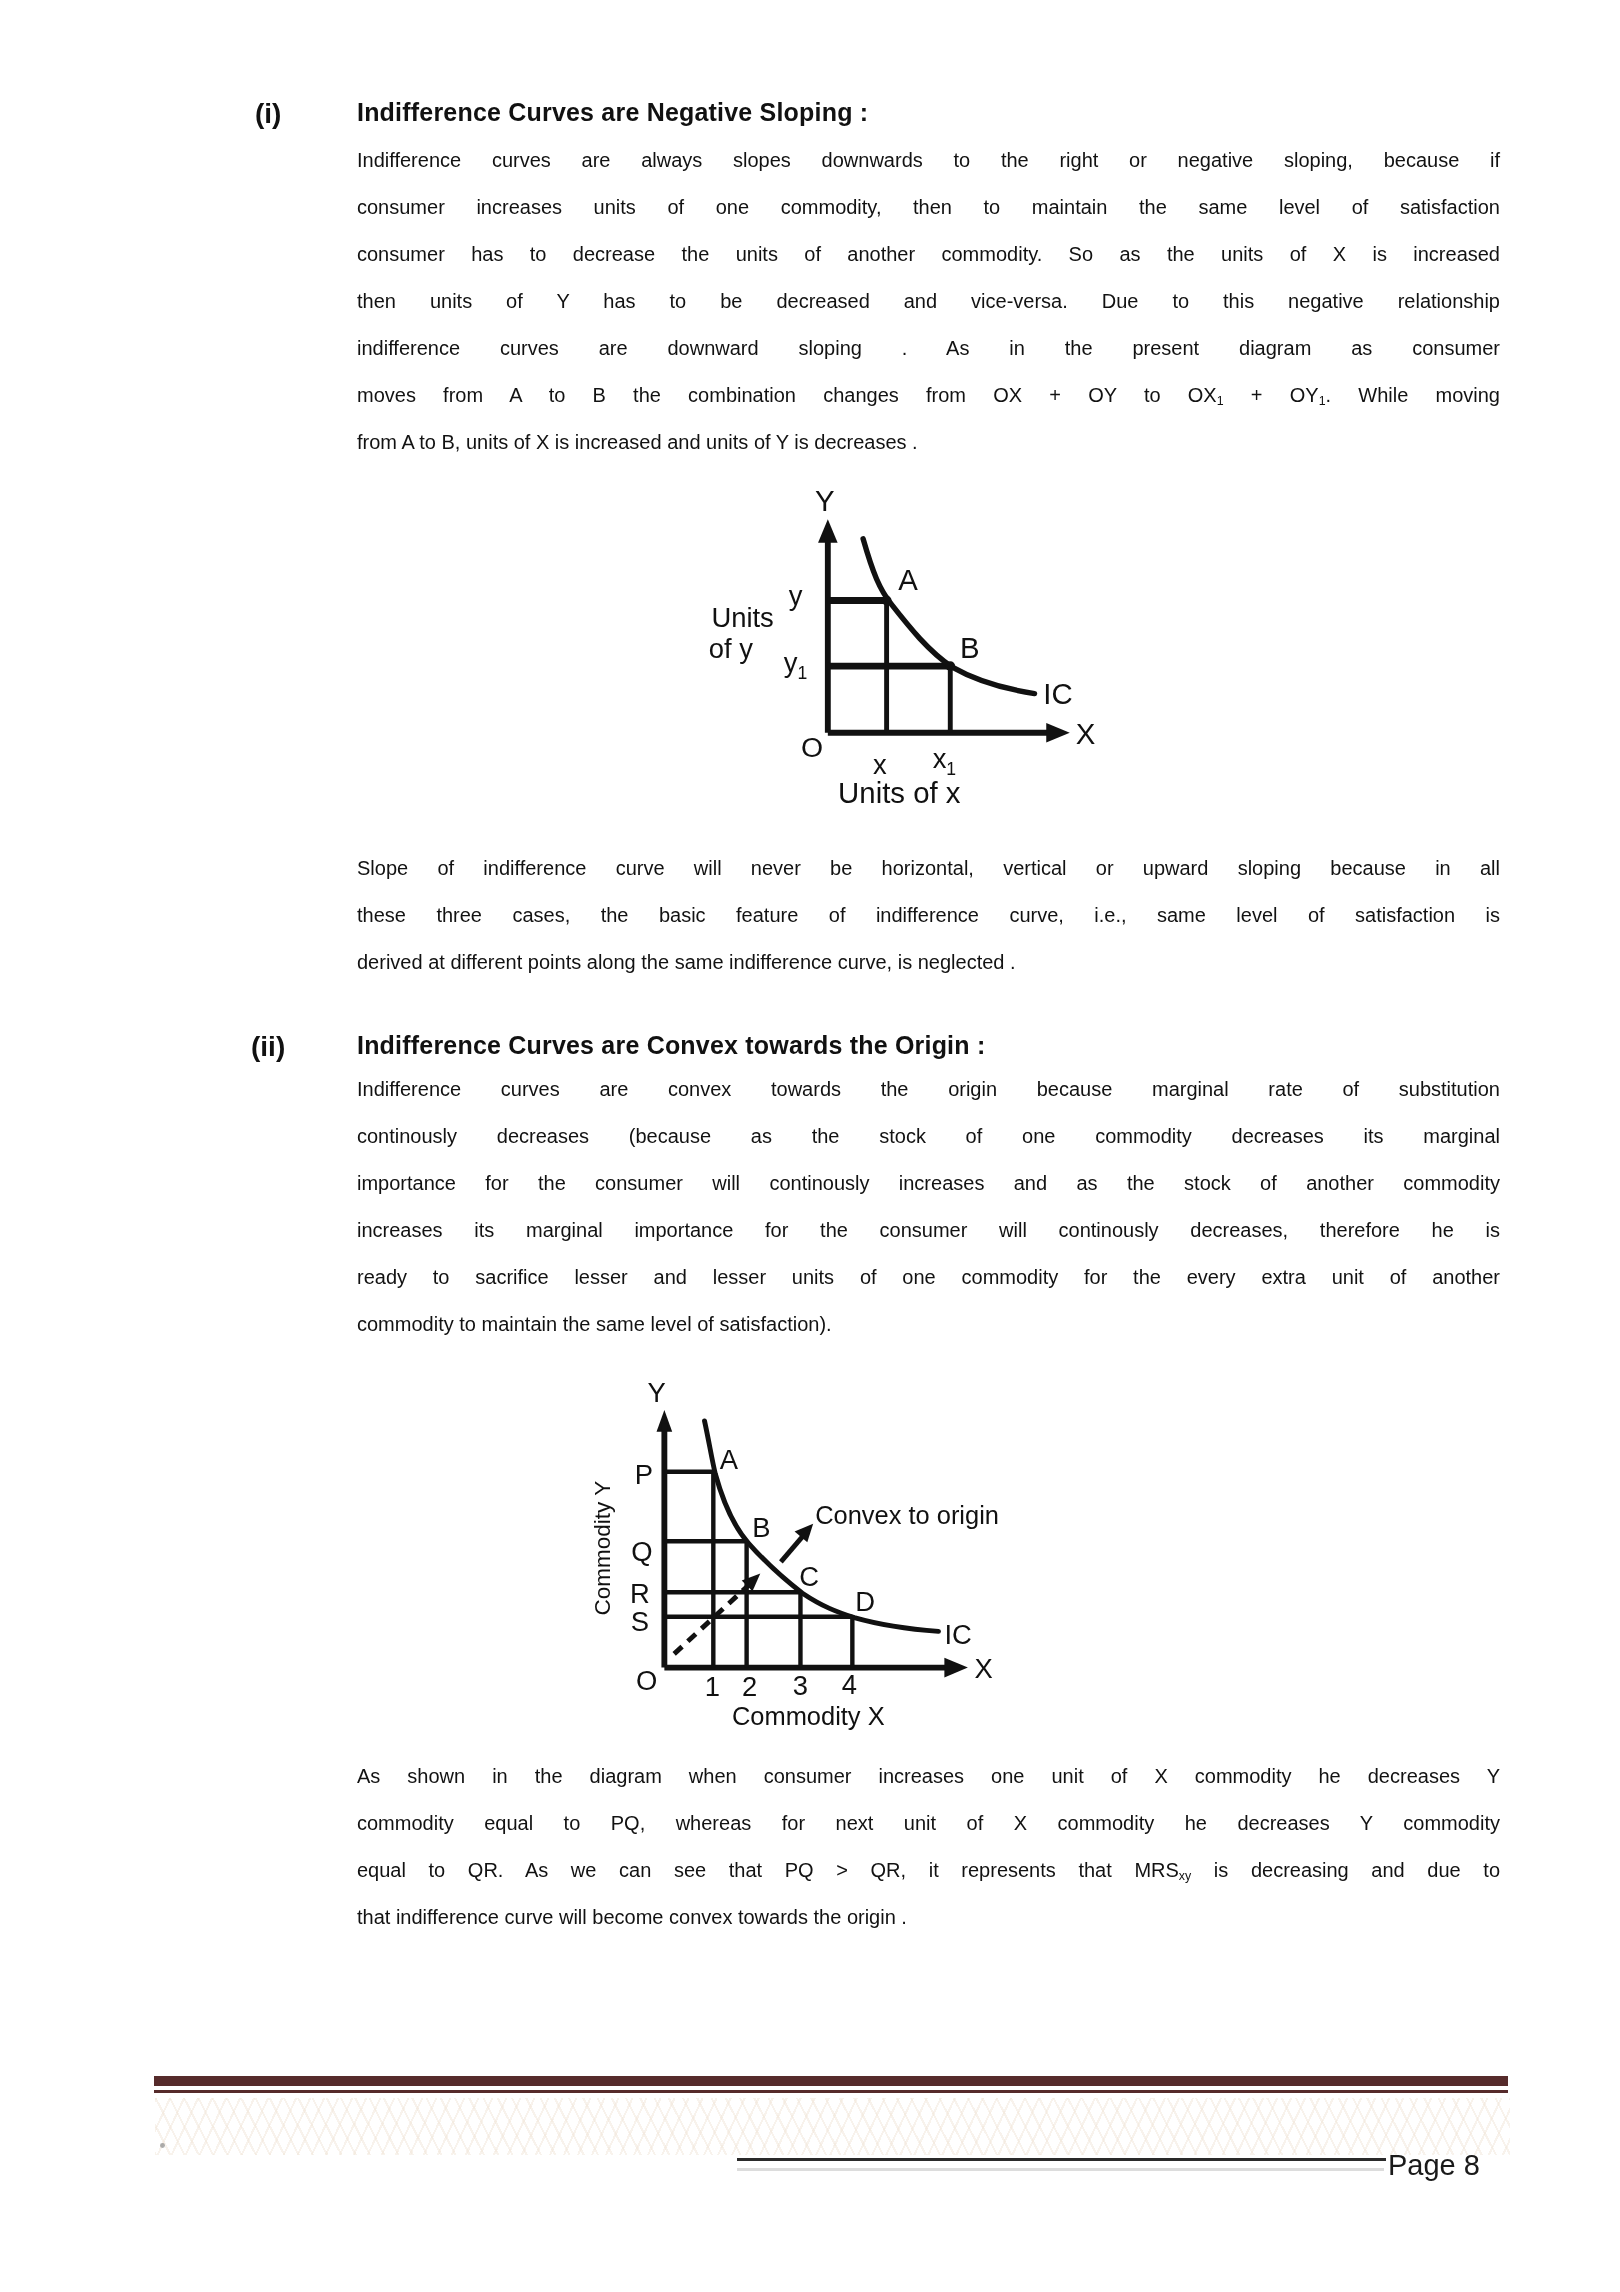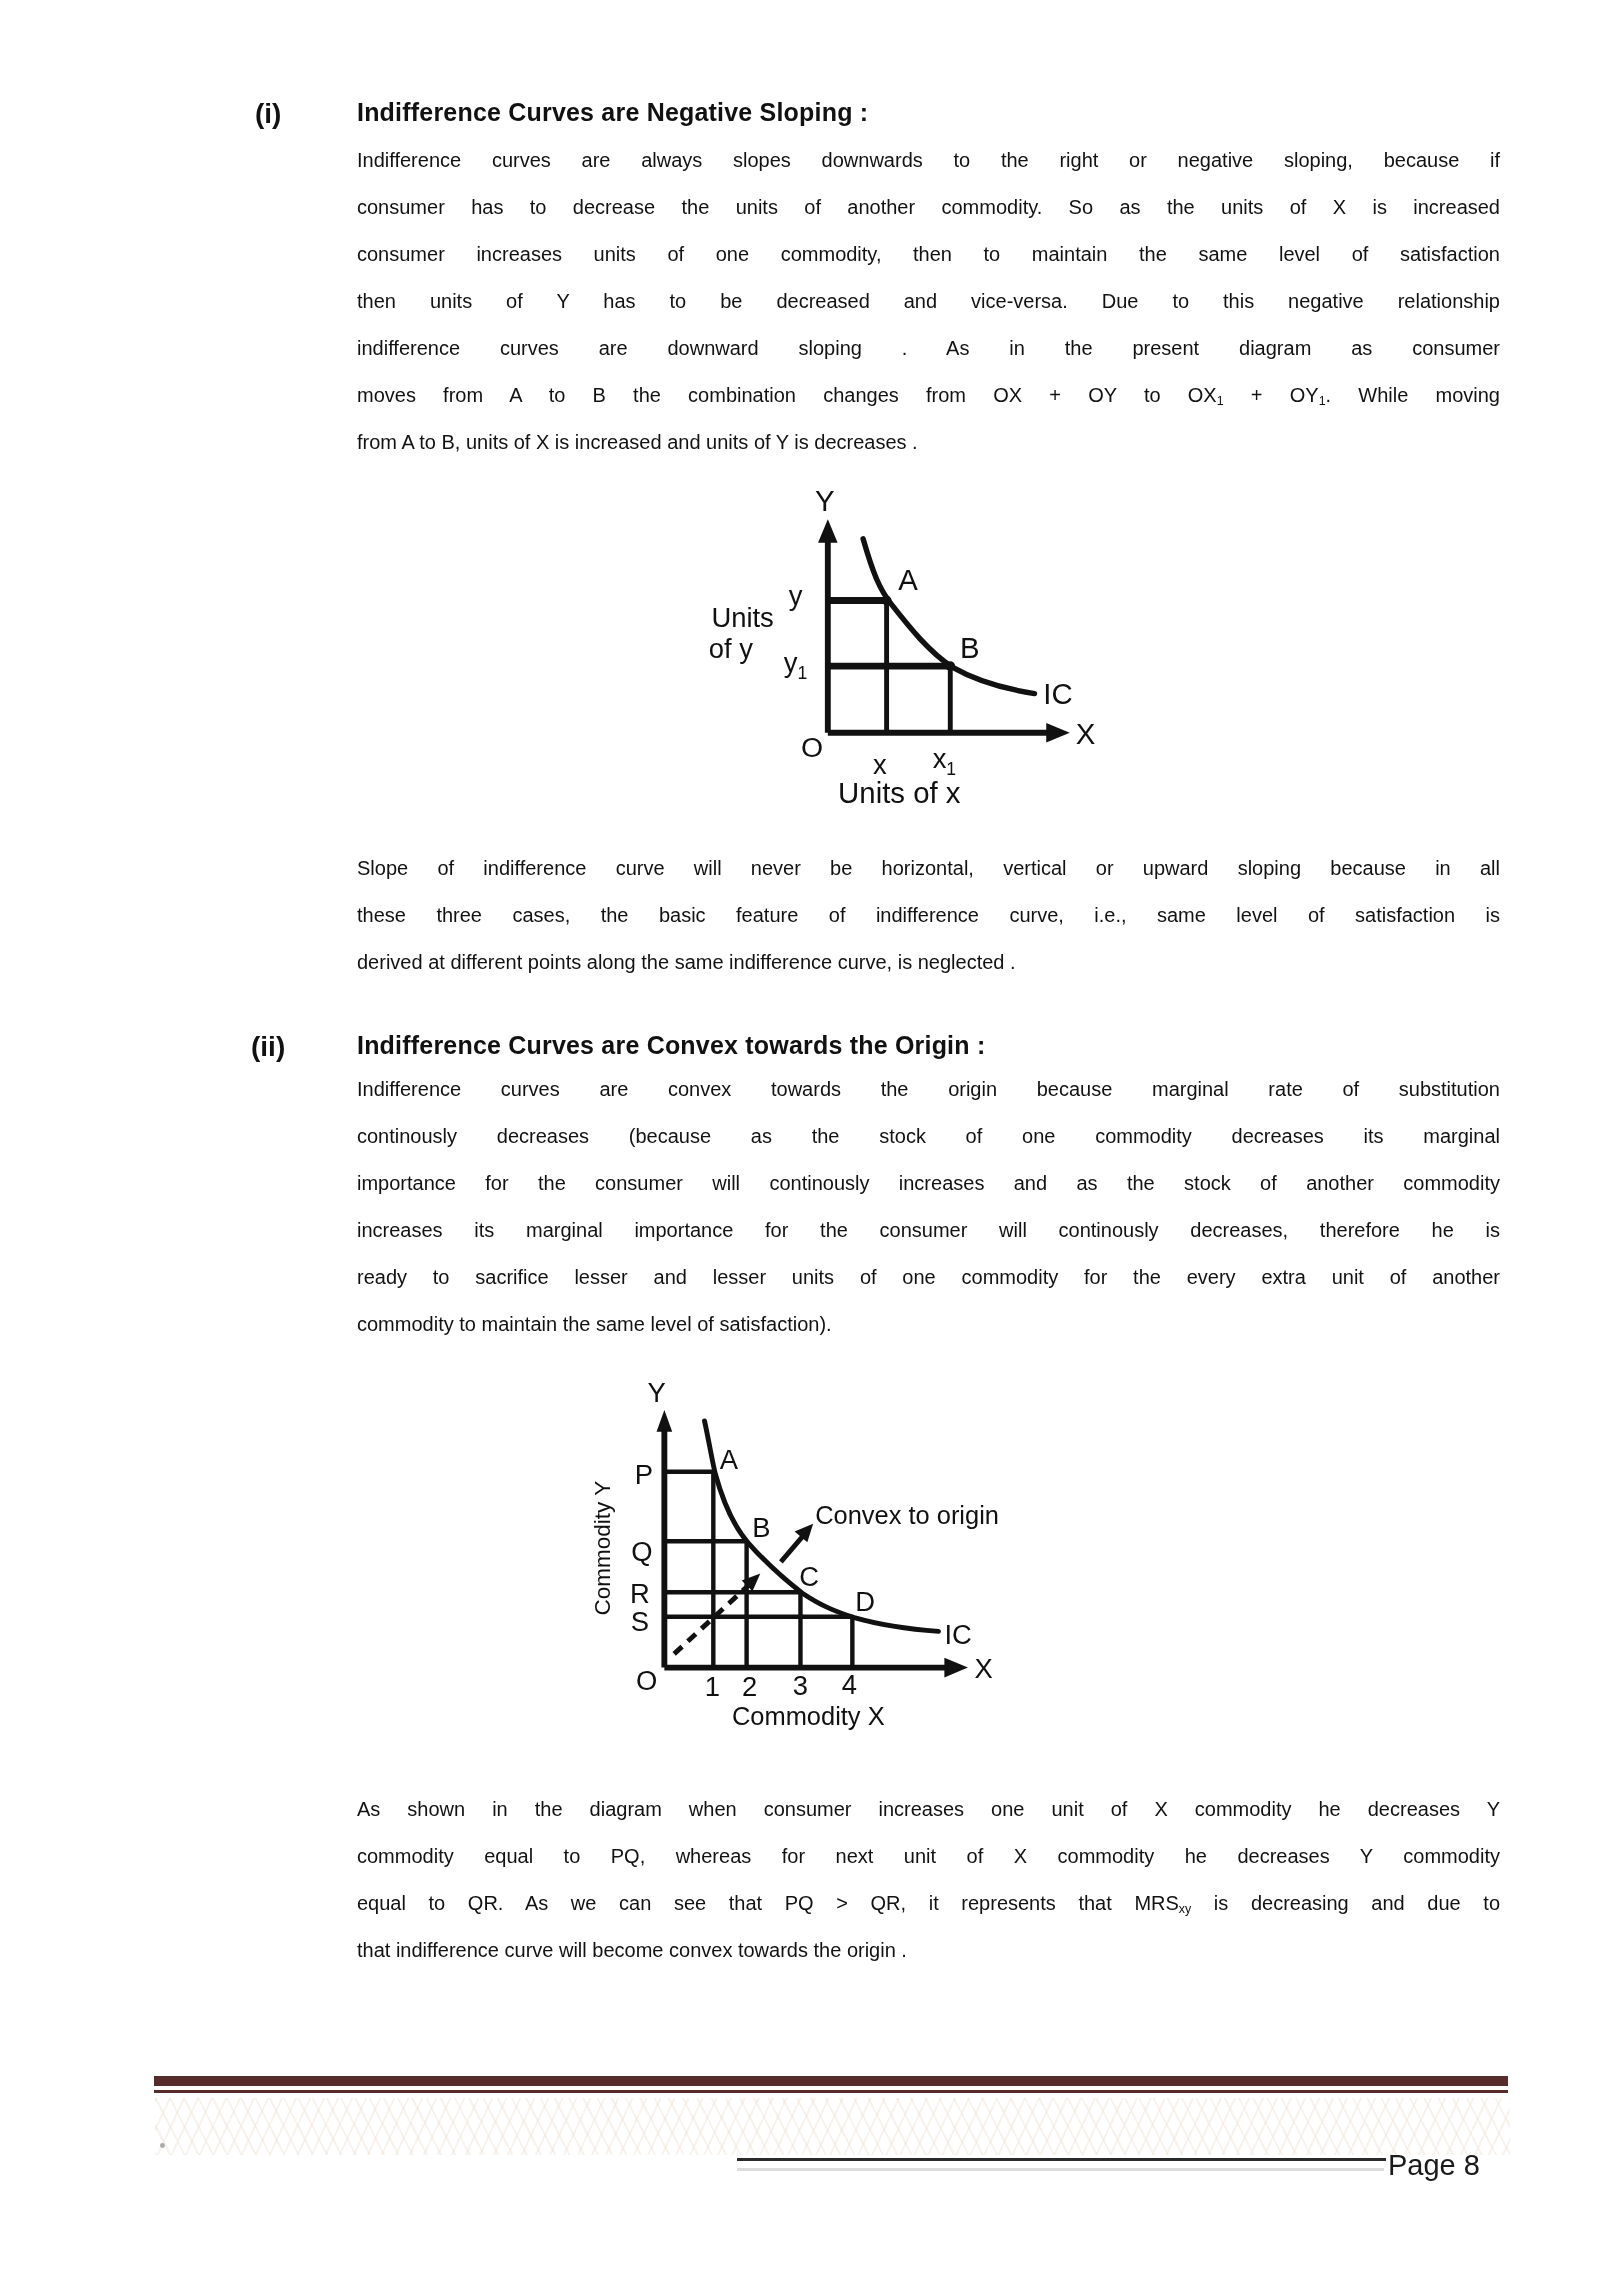--- a/index.html
+++ b/index.html
@@ -33,22 +33,22 @@
 </head>
 <body>
 
 <div class="page">
 
   <span class="abs hindex" style="left:255px;top:98px;">(i)</span>
   <span class="abs htext" style="left:357px;top:98px;">Indifference Curves are Negative Sloping :</span>
 
   <div class="para" style="left:357px;top:137px;">
       <div class="tline just">Indifference curves are always slopes downwards to the right or negative sloping, because if</div>
+      <div class="tline just">consumer increases units of one commodity, then to maintain the same level of satisfaction</div>
       <div class="tline just">consumer has to decrease the units of another commodity. So as the units of X is increased</div>
-      <div class="tline just">consumer increases units of one commodity, then to maintain the same level of satisfaction</div>
       <div class="tline just">then units of Y has to be decreased and vice-versa. Due to this negative relationship</div>
       <div class="tline just">indifference curves are downward sloping . As in the present diagram as consumer</div>
       <div class="tline just">moves from A to B the combination changes from OX + OY to OX<sub>1</sub> + OY<sub>1</sub>. While moving</div>
       <div class="tline last">from A to B, units of X is increased and units of Y is decreases .</div>
     </div>
 
   <svg class="abs" style="left:676px;top:480px;" width="431" height="338" viewBox="0 0 440 345">
 
     <text x="152" y="32" font-size="30" text-anchor="middle">Y</text>
     <polygon points="155,40 145,64 165,64" fill="#111"></polygon>
@@ -139,21 +139,21 @@
     <text x="283" y="249" font-size="28" text-anchor="middle">D</text>
     <text x="378" y="283" font-size="28" text-anchor="middle">IC</text>
 
     <text x="232" y="160" font-size="26">Convex to origin</text>
     <line x1="197" y1="199" x2="221" y2="171" stroke="#111" stroke-width="5"></line>
     <polygon points="230,160 224,179 211,168" fill="#111"></polygon>
     <line x1="88" y1="293" x2="166" y2="221" stroke="#111" stroke-width="5" stroke-dasharray="11 8"></line>
     <polygon points="176,211 168,229 157,218" fill="#111"></polygon>
   </svg>
 
-  <div class="para" style="left:357px;top:1753px;margin-top:33px;">
+  <div class="para" style="left:357px;top:1753px;">
       <div class="tline just">As shown in the diagram when consumer increases one unit of X commodity he decreases Y</div>
       <div class="tline just">commodity equal to PQ, whereas for next unit of X commodity he decreases Y commodity</div>
       <div class="tline just">equal to QR. As we can see that PQ &gt; QR, it represents that MRS<sub>xy</sub> is decreasing and due to</div>
       <div class="tline last">that indifference curve will become convex towards the origin .</div>
     </div>
 
   <div class="rule-bar" style="left:154px;top:2076px;width:1354px;height:9.8px;"></div>
   <div class="rule-bar" style="left:154px;top:2090px;width:1354px;height:2.9px;"></div>
   <div class="wavyband"></div>
   <div class="straymark" style="left:160px;top:2143px;"></div>

